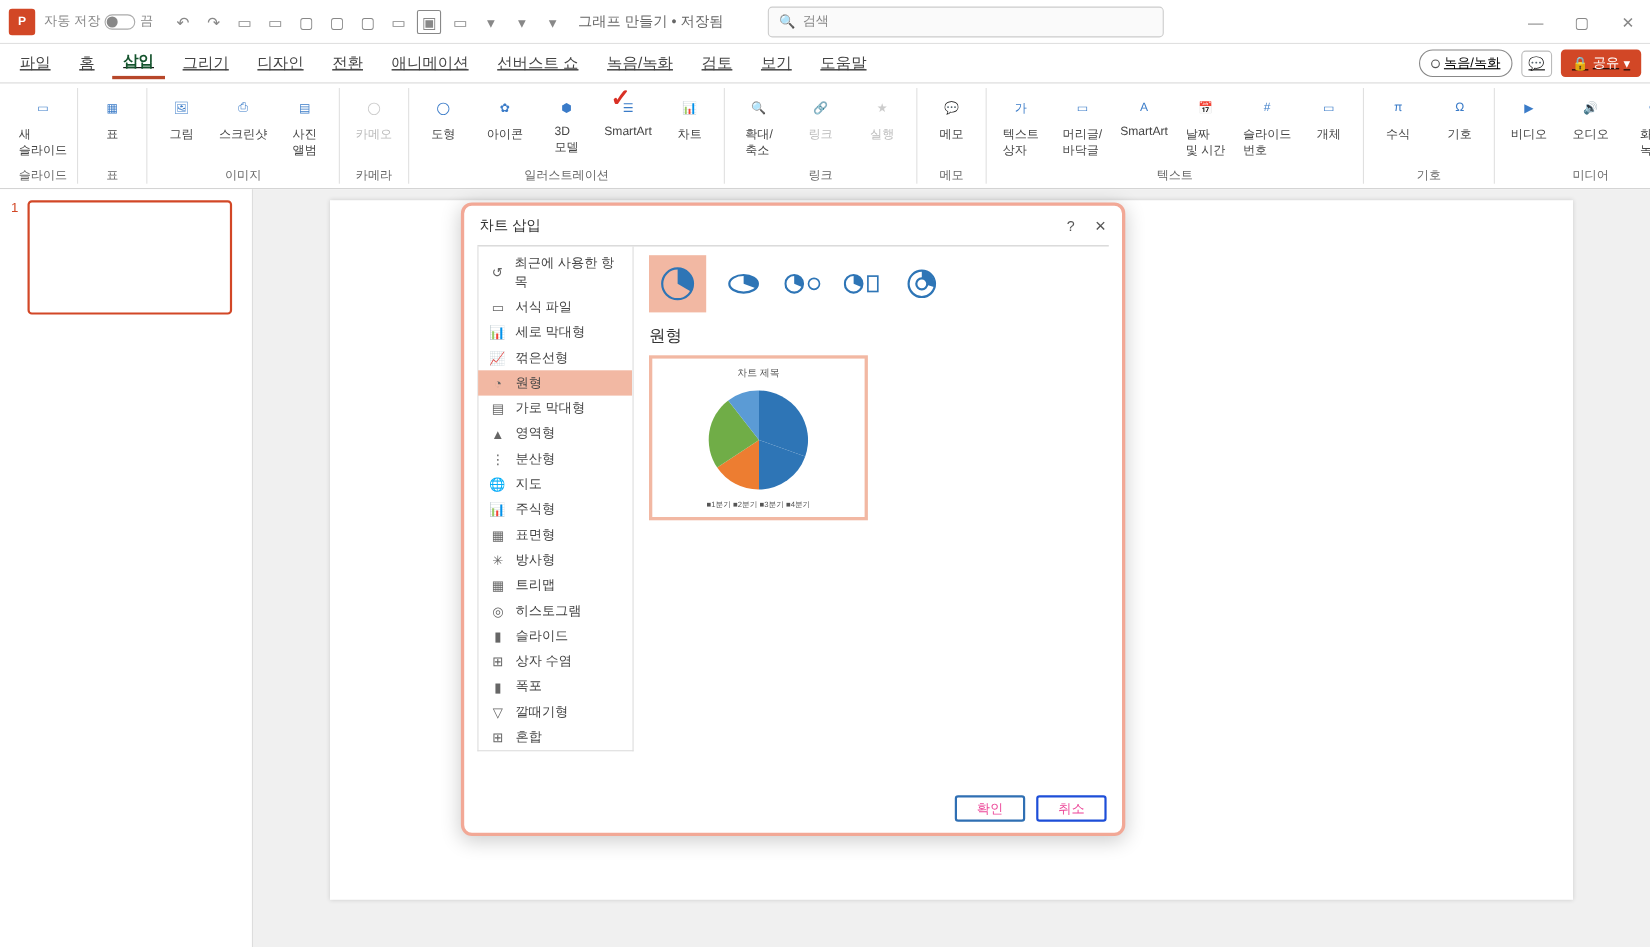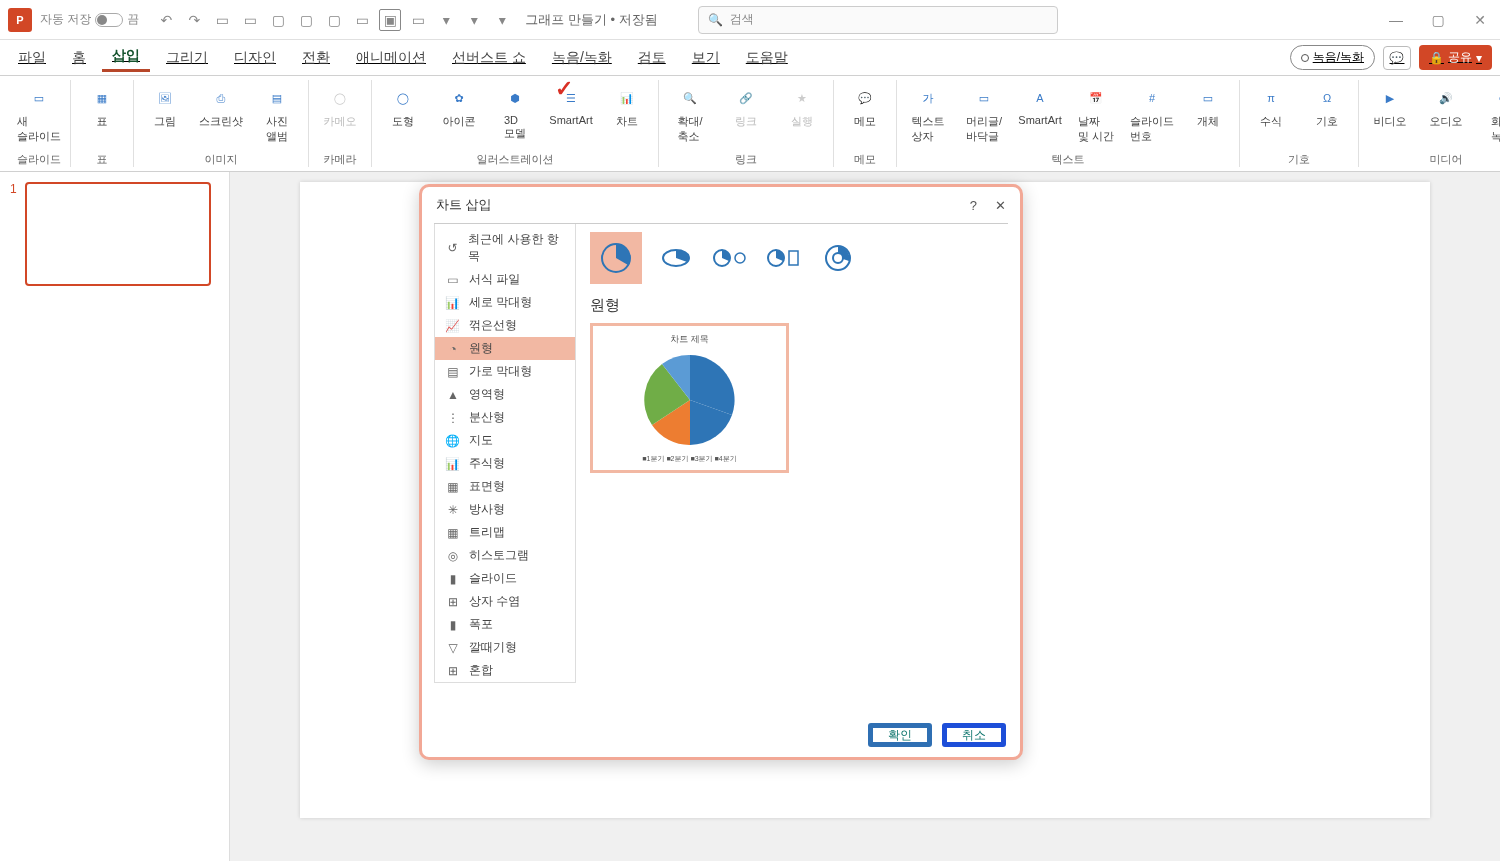--- a/index.html
+++ b/index.html
@@ -52,21 +52,21 @@
 .cat-ico{width:16px;height:16px;display:flex;align-items:center;justify-content:center;color:#666;font-size:12px;}
 .chart-area{flex:1;padding:8px 14px;}
 .sub-row{display:flex;gap:14px;align-items:center;margin-bottom:12px;}
 .sub-item{width:40px;height:40px;display:flex;align-items:center;justify-content:center;}
 .sub-item.sel{background:#f2b8a3;width:52px;height:52px;}
 .sub-title{font-size:15px;color:#333;margin:8px 0;}
 .preview{width:199px;height:150px;border:3px solid #f2b8a3;display:flex;flex-direction:column;align-items:center;justify-content:center;}
 .preview-title{font-size:9px;color:#555;margin-bottom:4px;}
 .preview-legend{font-size:7px;color:#555;margin-top:4px;}
 .dlg-foot{position:absolute;bottom:10px;right:14px;display:flex;gap:10px;}
-.dlg-btn{width:64px;height:24px;border:5px solid #1d4ed8;background:#fff;border-radius:3px;font-size:12px;color:#0f766e;display:flex;align-items:center;justify-content:center;}
+.dlg-btn{width:64px;height:24px;border:2px solid #1d4ed8;background:#fff;border-radius:3px;font-size:12px;color:#ec4899;display:flex;align-items:center;justify-content:center;}
 .dlg-btn.primary{border-color:#2f6fb3;}
 .red-check{position:absolute;left:555px;top:76px;color:#d93025;font-size:22px;font-weight:bold;pointer-events:none;}
 svg{display:block;}
 </style>
 </head>
 <body>
 
 <div class="titlebar">
   <div class="app-icon">P</div>
   <div class="autosave-toggle">

